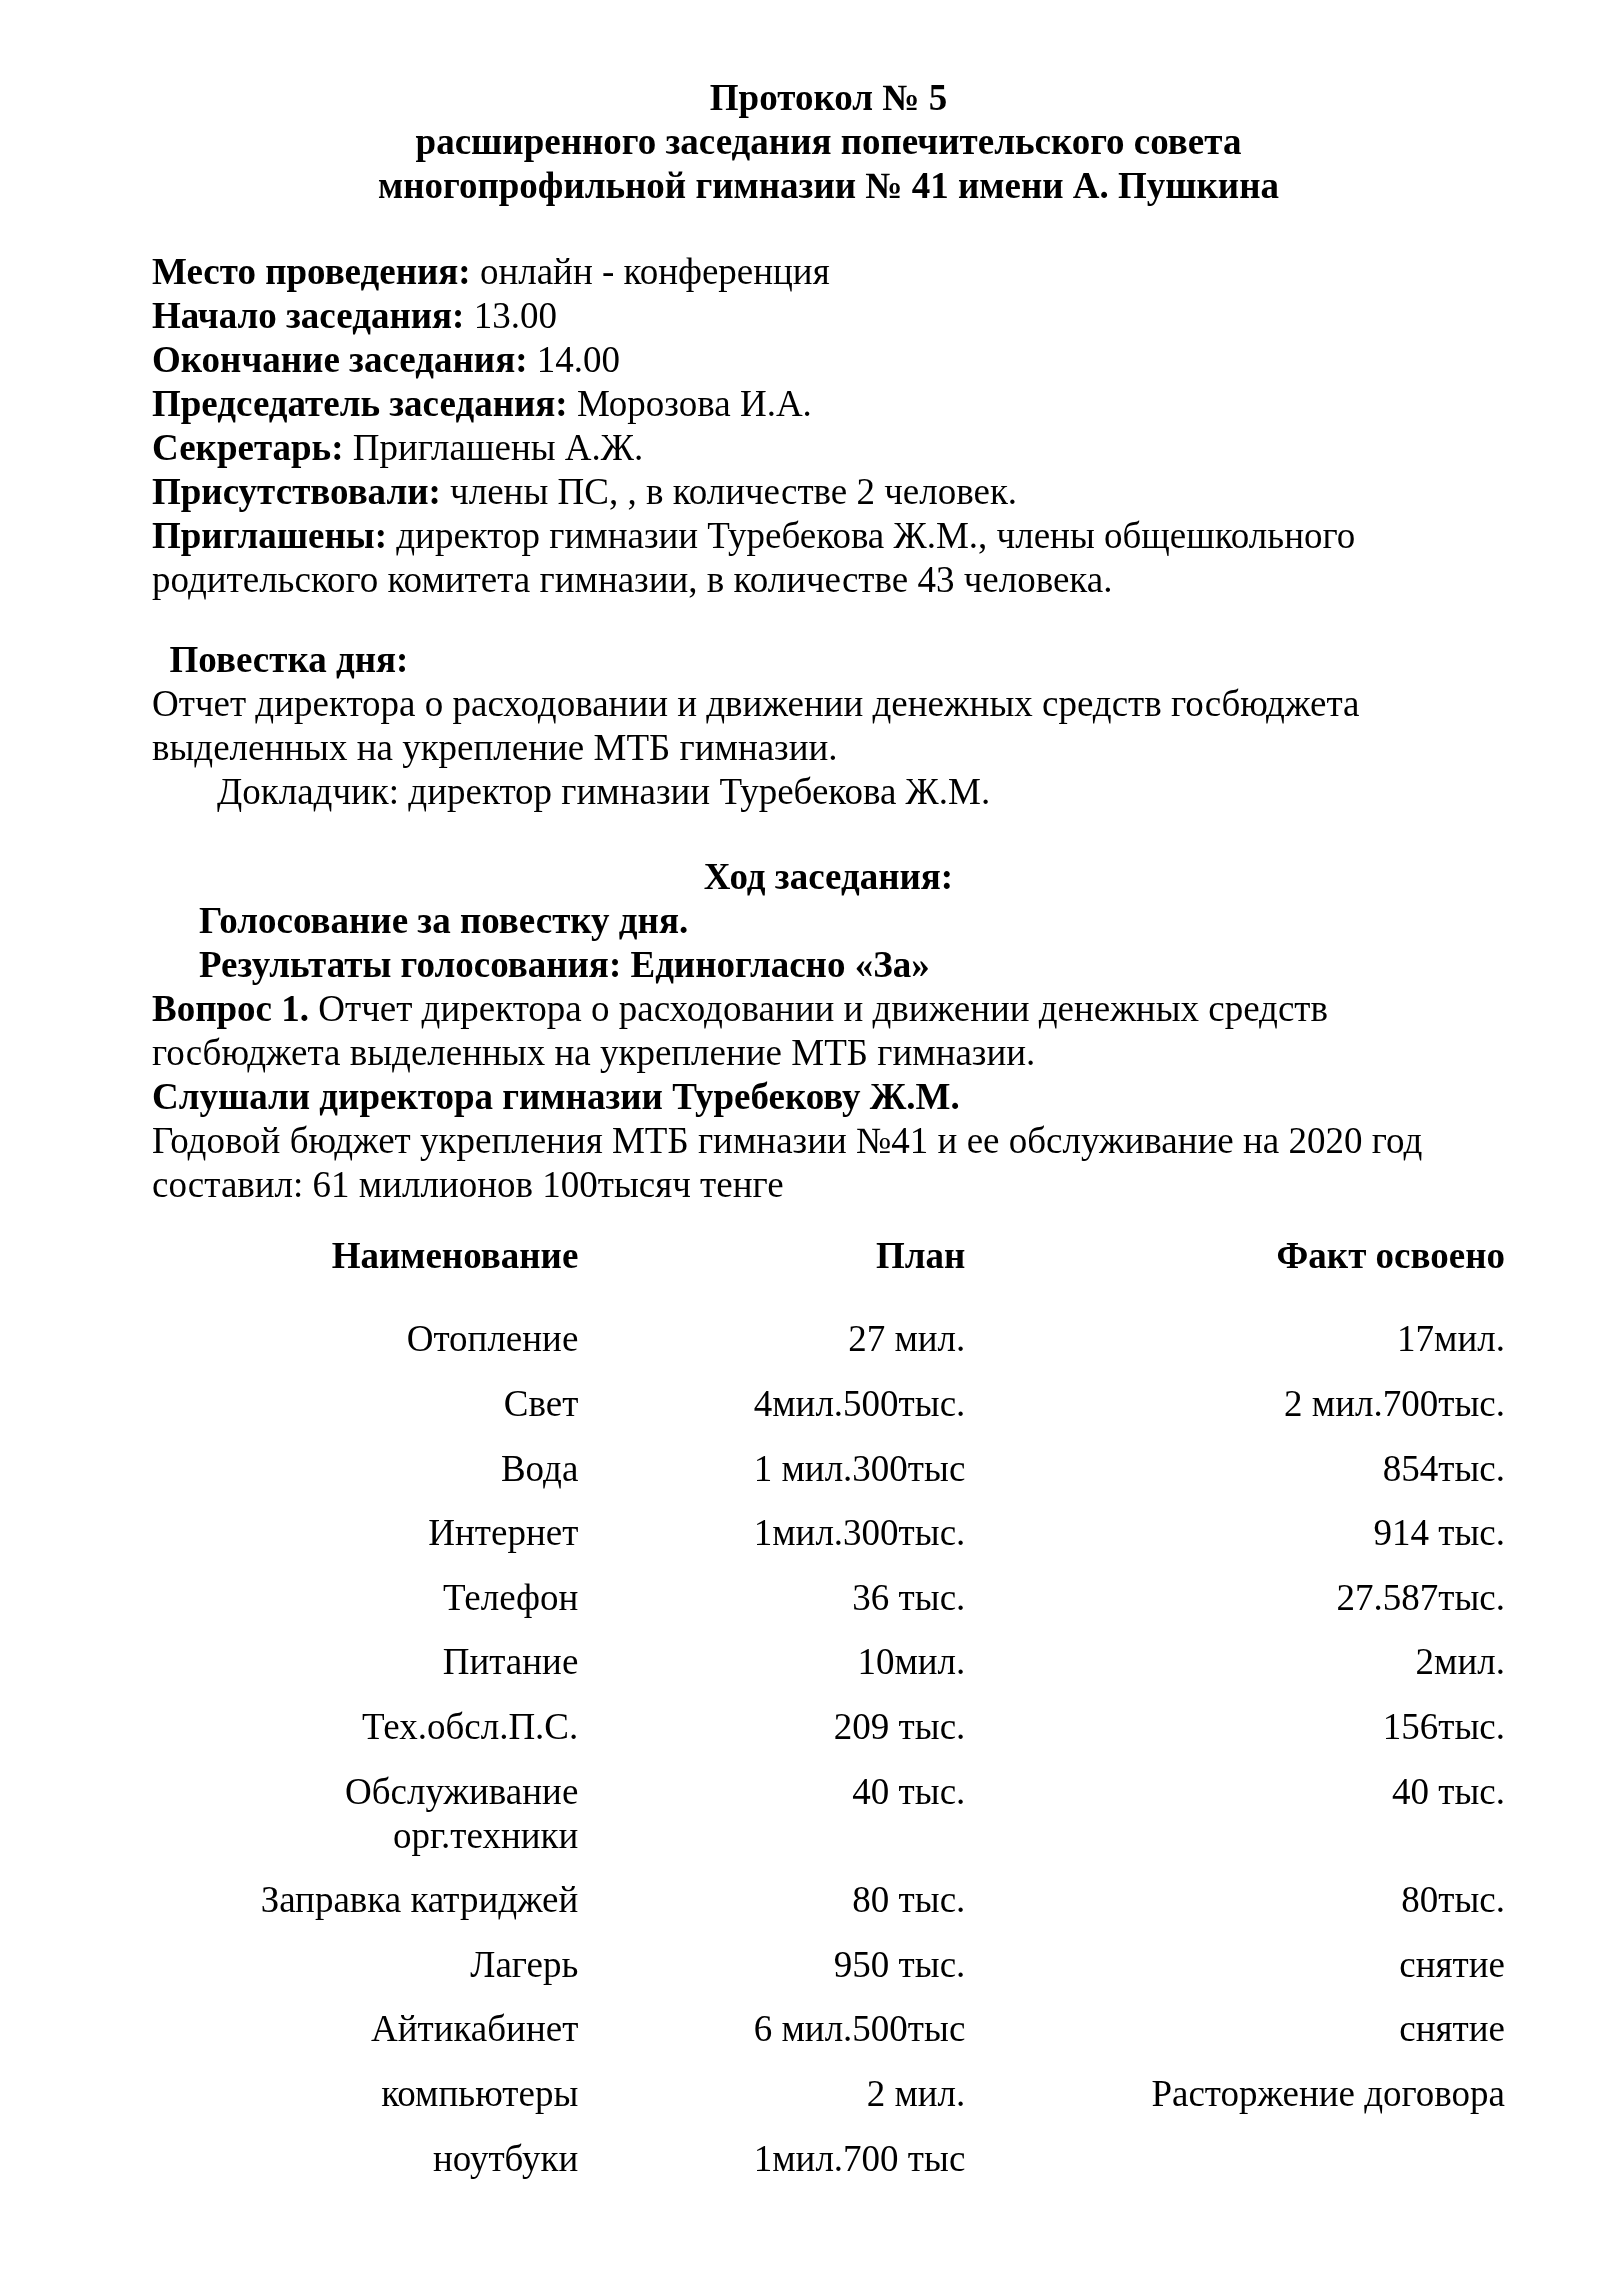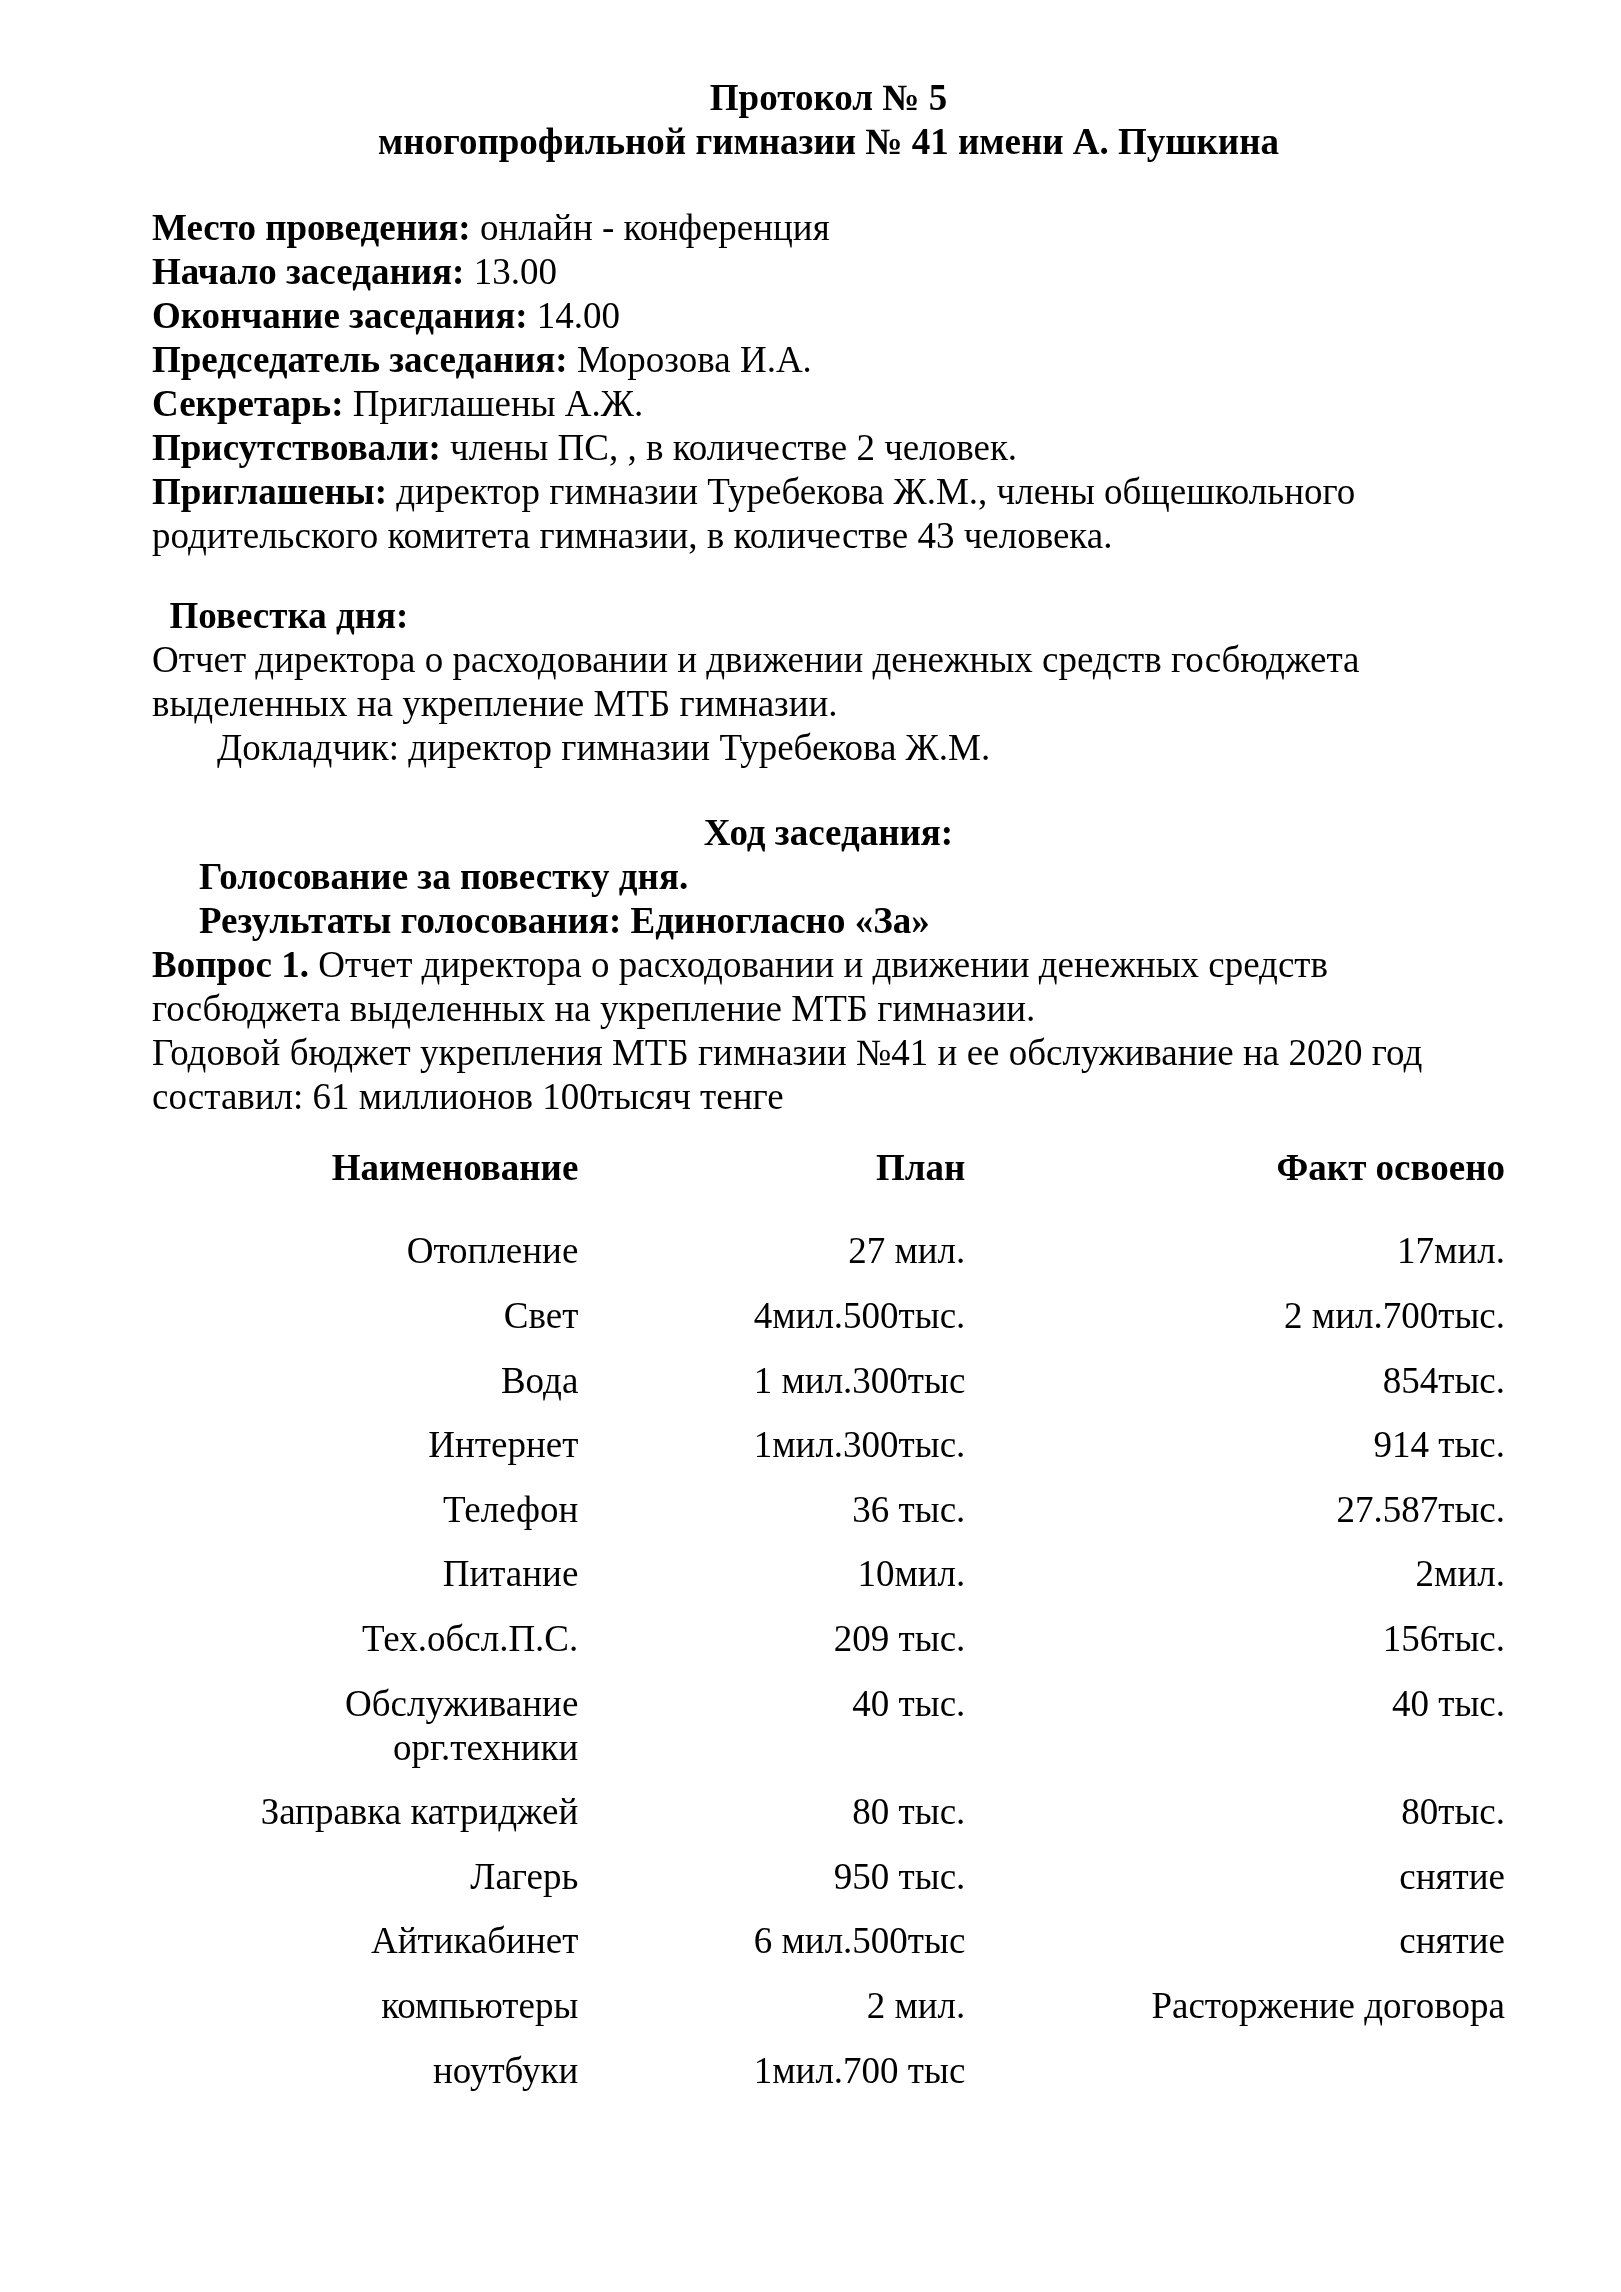--- a/index.html
+++ b/index.html
@@ -41,20 +41,21 @@
   .c2 { width: 387px; padding-right: 15.7px; box-sizing: border-box; }
   .c3 { flex: 1; }
 </style>
 </head>
 <body>
 
 <div class="page">
 
   <div class="title-block">
     <p>Протокол № 5</p>
+    <p>расширенного заседания попечительского совета</p>
     <p>многопрофильной гимназии № 41 имени А. Пушкина</p>
   </div>
 
   <div class="mt-meta">
     <p><span class="b">Место проведения:</span><span> онлайн - конференция</span></p>
     <p><span class="b">Начало заседания:</span><span> 13.00</span></p>
     <p><span class="b">Окончание заседания:</span><span> 14.00</span></p>
     <p><span class="b">Председатель заседания:</span><span> Морозова И.А.</span></p>
     <p><span class="b">Секретарь:</span><span> Приглашены А.Ж.</span></p>
     <p><span class="b">Присутствовали:</span><span> члены ПС, , в количестве 2 человек.</span></p>
@@ -65,20 +66,21 @@
     <p class="b ind-sm">Повестка дня:</p>
     <p>Отчет директора о расходовании и движении денежных средств госбюджета выделенных  на укрепление МТБ гимназии.</p>
     <p class="ind-lg">Докладчик: директор гимназии Туребекова Ж.М.</p>
   </div>
 
   <div class="mt-hod">
     <p class="b center">Ход заседания:</p>
     <p class="b ind-md">Голосование за повестку дня.</p>
     <p class="b ind-md">Результаты голосования: Единогласно «За»</p>
     <p><span class="b">Вопрос 1.</span><span> Отчет директора о расходовании и движении денежных средств госбюджета выделенных  на укрепление МТБ гимназии.</span></p>
+    <p class="b">Слушали директора гимназии Туребекову Ж.М.</p>
     <p>Годовой бюджет укрепления МТБ гимназии №41 и ее обслуживание на 2020 год составил: 61 миллионов 100тысяч тенге</p>
   </div>
 
   <div class="budget-table">
     <div class="trow thead">
       <div class="c1">Наименование</div>
       <div class="c2">План</div>
       <div class="c3">Факт освоено</div>
     </div>
     <div class="trow">

